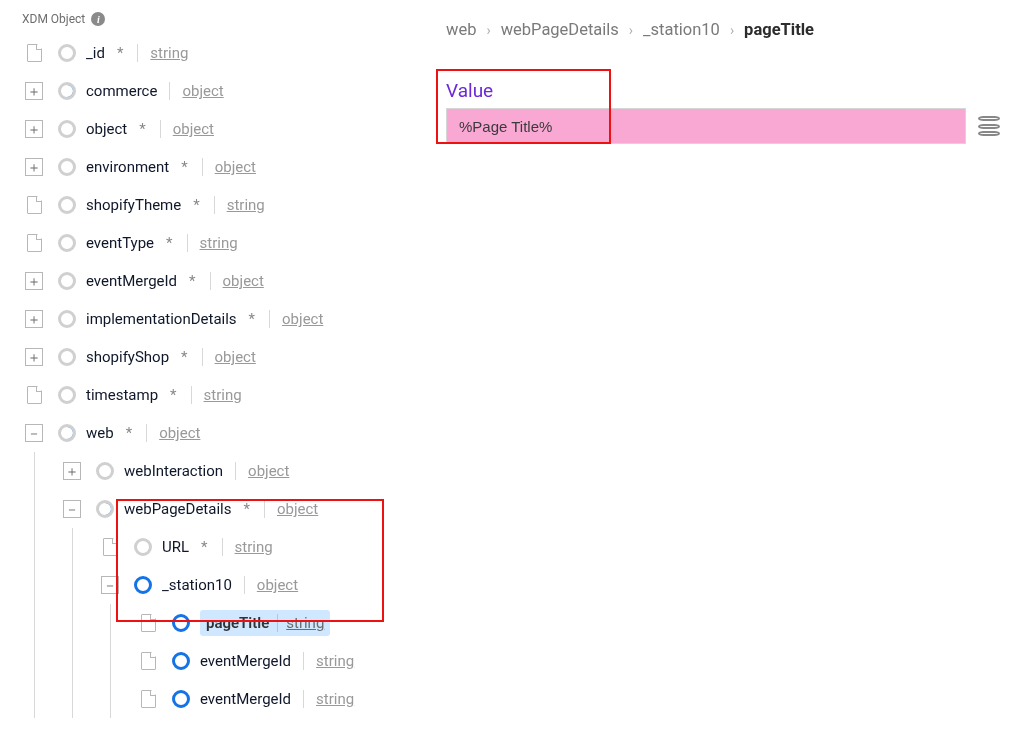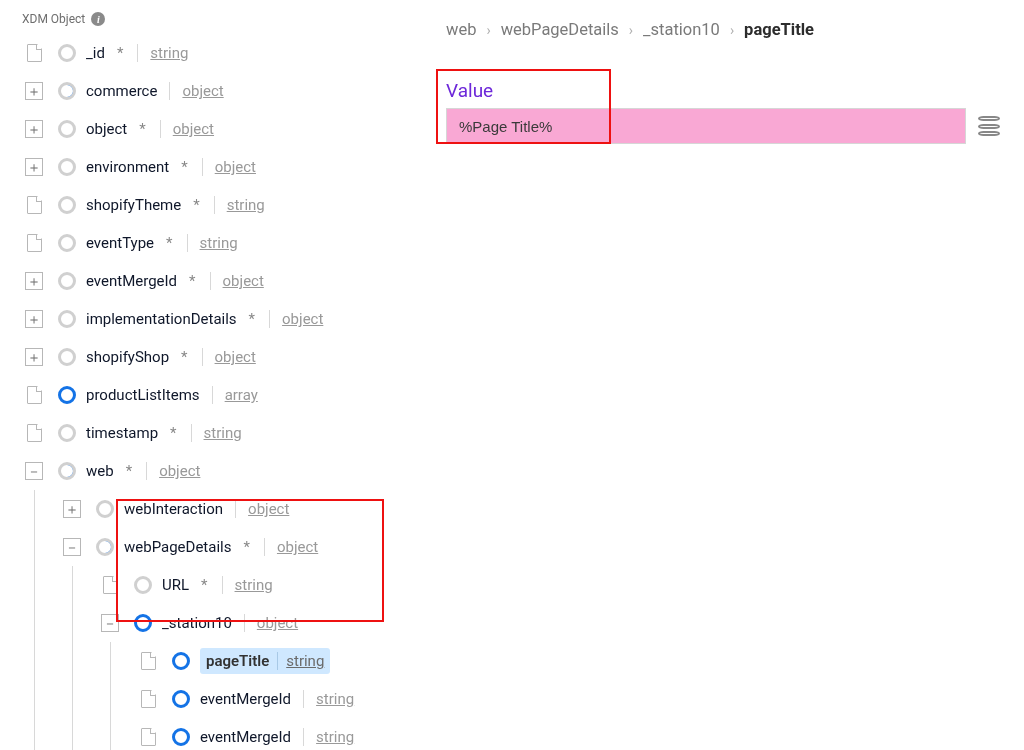--- a/index.html
+++ b/index.html
@@ -319,29 +319,20 @@
         </div>
         <div class="row">
           <div class="indent-cell">
             <div class="toggle">＋</div>
           </div>
           <div class="status status-empty"></div>
           <span class="name">shopifyShop</span>
           <span class="asterisk">*</span>
           <span class="sep"></span>
           <span class="type">object</span>
-        </div>
-        <div class="row">
-          <div class="indent-cell">
-            <div class="doc-icon"></div>
-          </div>
-          <div class="status status-full"></div>
-          <span class="name">productListItems</span>
-          <span class="sep"></span>
-          <span class="type">array</span>
         </div>
         <div class="row">
           <div class="indent-cell">
             <div class="doc-icon"></div>
           </div>
           <div class="status status-empty"></div>
           <span class="name">timestamp</span>
           <span class="asterisk">*</span>
           <span class="sep"></span>
           <span class="type">string</span>

